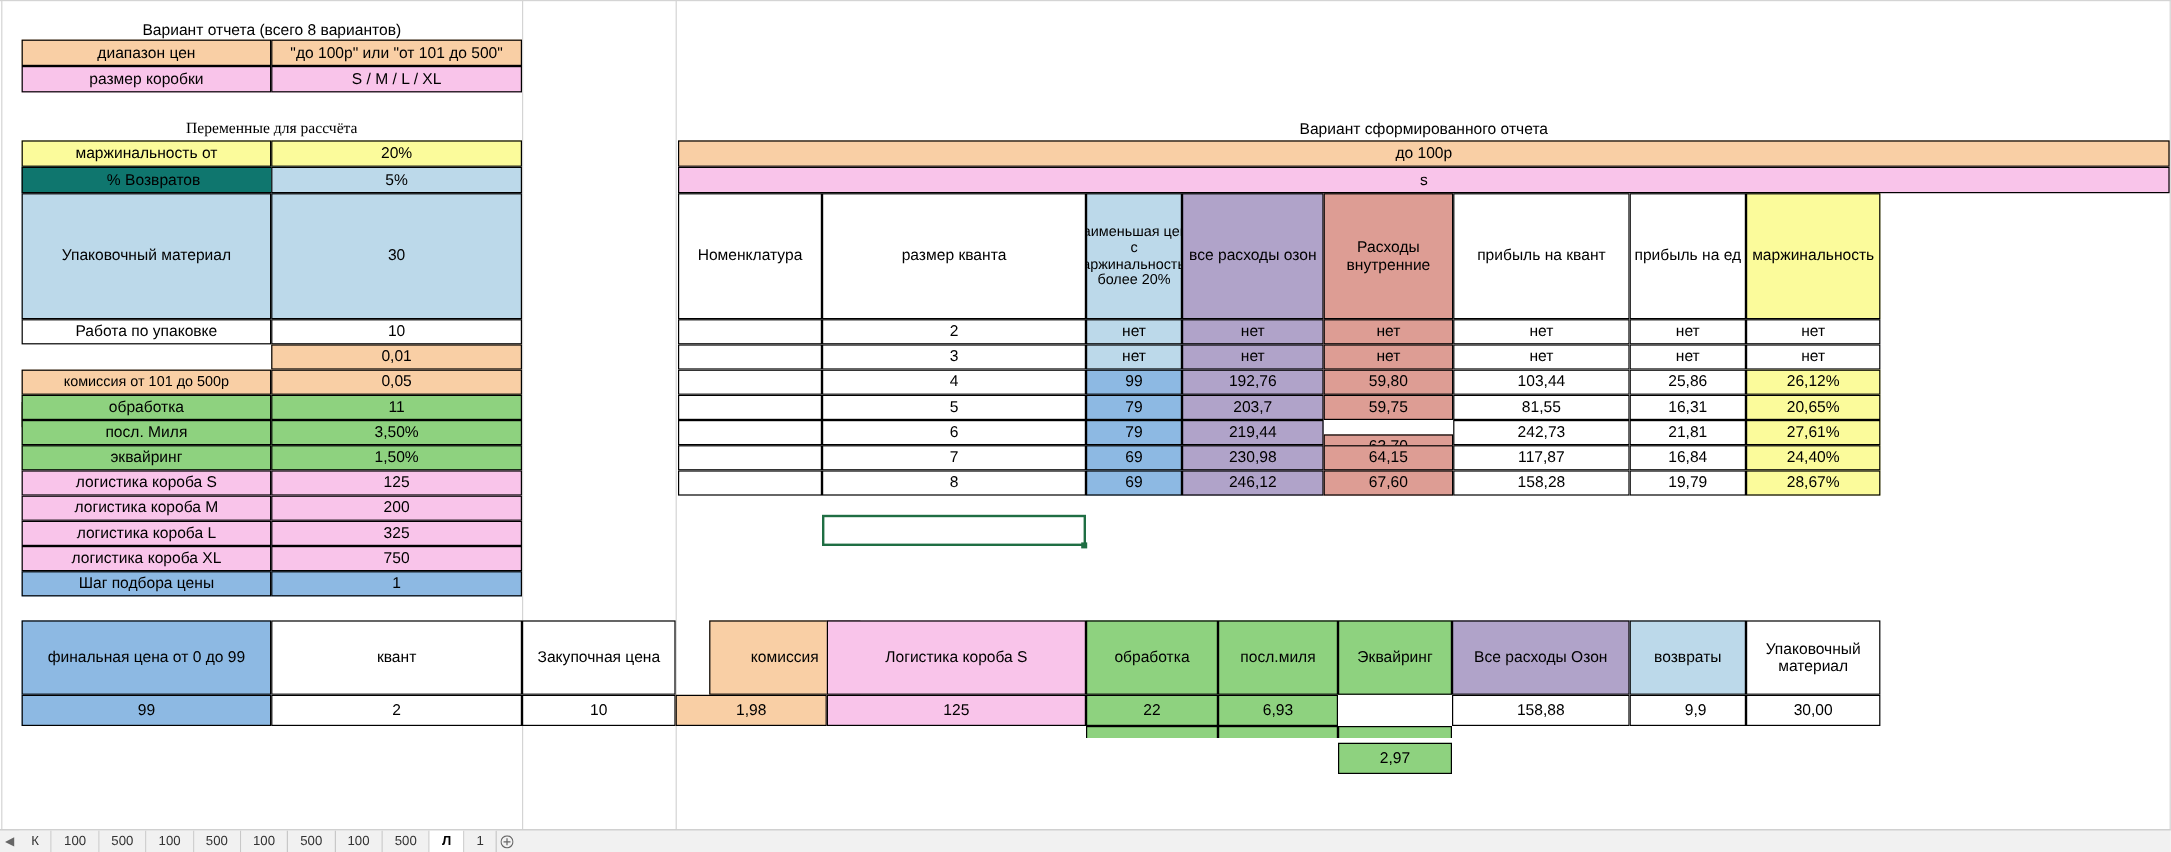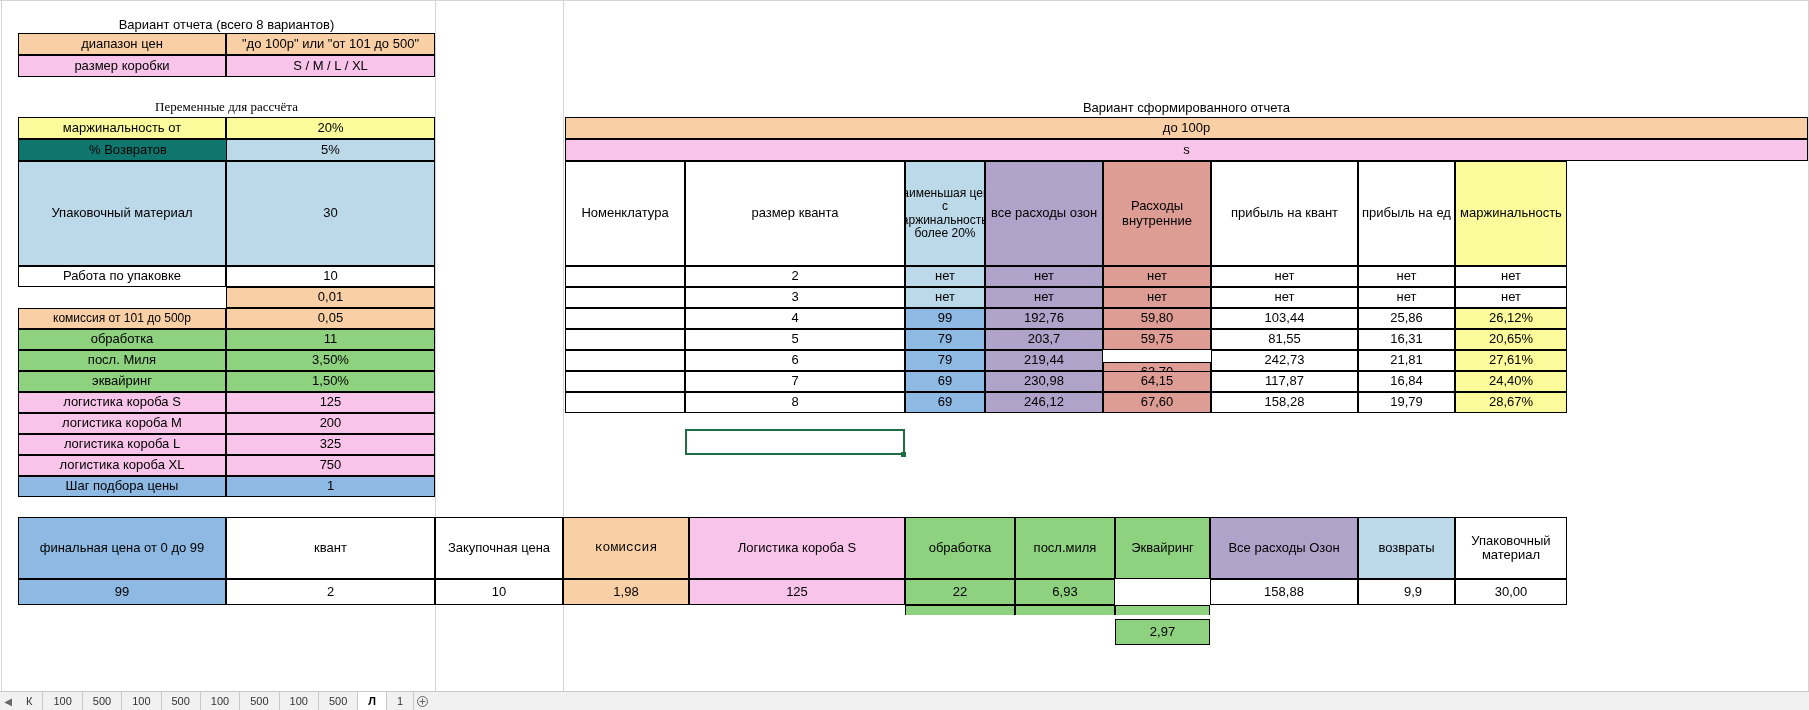--- a/index.html
+++ b/index.html
@@ -245,21 +245,21 @@
   <div class="cell" style="left:1211px; top:392px; width:147px; height:21px; background:#ffffff;">158,28</div>
   <div class="cell" style="left:1358px; top:392px; width:97px; height:21px; background:#ffffff;">19,79</div>
   <div class="cell" style="left:1455px; top:392px; width:112px; height:21px; background:#fbfb9b;">28,67%</div>
 
   <div class="selbox" style="left:685px; top:429px; width:220px; height:26px;"></div>
   <div class="selhandle" style="left:901px; top:452px;"></div>
 
   <div class="cell wrap" style="left:18px; top:517px; width:208px; height:62px; background:#8db9e3;">финальная цена от 0 до 99</div>
   <div class="cell" style="left:226px; top:517px; width:209px; height:62px; background:#ffffff;">квант</div>
   <div class="cell" style="left:435px; top:517px; width:128px; height:62px; background:#ffffff;">Закупочная цена</div>
-  <div class="cell" style="left:563px; top:517px; width:126px; height:62px; background:#f9cfa5;font-family:Liberation Mono, monospace;">комиссия</div>
+  <div class="cell" style="left:591px; top:517px; width:126px; height:62px; background:#f9cfa5;">комиссия</div>
   <div class="cell" style="left:689px; top:517px; width:216px; height:62px; background:#f9c4ea;">Логистика короба S</div>
   <div class="cell" style="left:905px; top:517px; width:110px; height:62px; background:#8ed27f;">обработка</div>
   <div class="cell" style="left:1015px; top:517px; width:100px; height:62px; background:#8ed27f;">посл.миля</div>
   <div class="cell" style="left:1115px; top:517px; width:95px; height:62px; background:#8ed27f;">Эквайринг</div>
   <div class="cell" style="left:1210px; top:517px; width:148px; height:62px; background:#b0a3c9;">Все расходы Озон</div>
   <div class="cell" style="left:1358px; top:517px; width:97px; height:62px; background:#bcd9ea;">возвраты</div>
   <div class="cell wrap" style="left:1455px; top:517px; width:112px; height:62px; background:#ffffff;">Упаковочный материал</div>
 
   <div class="cell" style="left:18px; top:579px; width:208px; height:26px; background:#8db9e3;">99</div>
   <div class="cell" style="left:226px; top:579px; width:209px; height:26px; background:#ffffff;">2</div>

